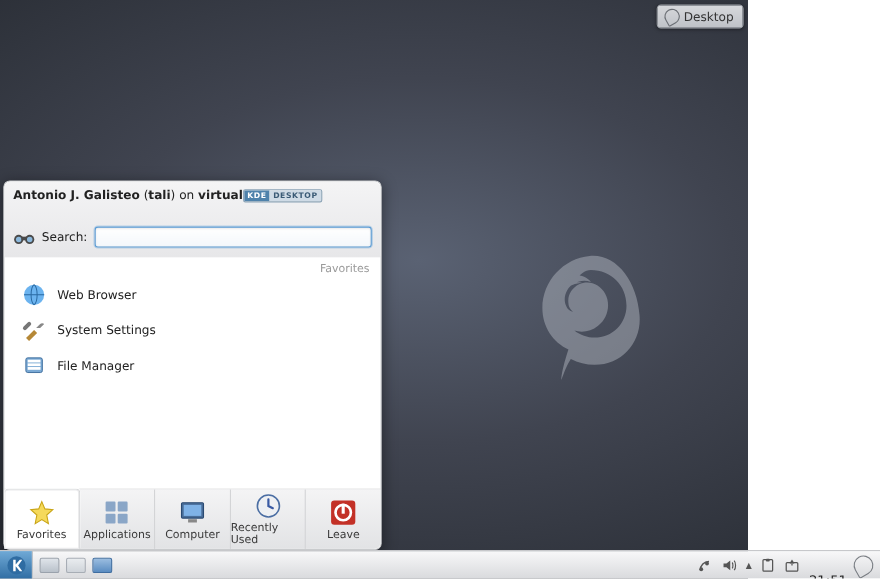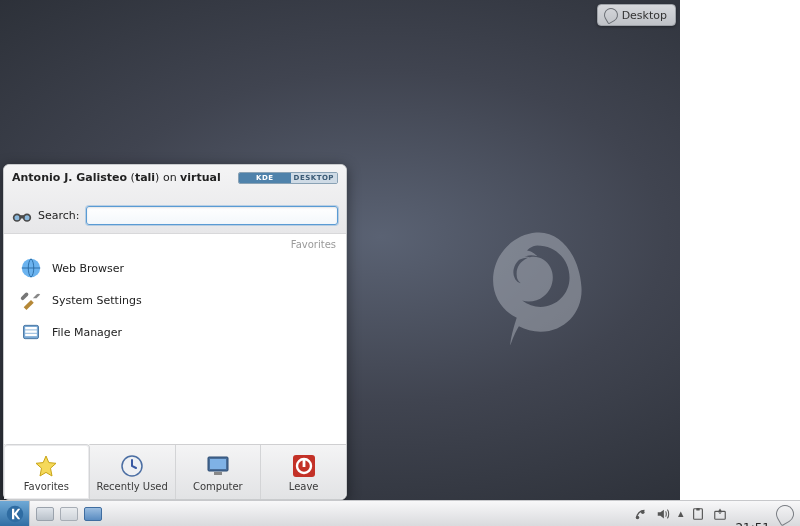--- a/index.html
+++ b/index.html
@@ -49,31 +49,31 @@
   box-shadow: 0 3px 14px rgba(0,0,0,0.45);
   display: flex; flex-direction: column;
 }
 .kickoff-header {
   background: linear-gradient(#f4f4f5, #e7e7e9);
   border-bottom: 1px solid #d8d8da;
   border-radius: 6px 6px 0 0;
   padding: 6px 8px 8px 8px;
 }
 .kickoff-userline {
-  display: flex; justify-content: space-between; align-items: center;
+  display: flex; justify-content: flex-start; align-items: center;
   font-size: 11px;
 }
 .user-chunk { color: #222; }
 .user-chunk b { font-weight: bold; }
 .kde-badge {
   display: flex; align-items: center;
   border: 1px solid #8aa2b5; border-radius: 2px; overflow: hidden;
   font-size: 7px; letter-spacing: 0.5px; font-weight: bold;
 }
-.kde-badge .l { background:#4f82ab; color:#fff; padding:1px 17px; }
+.kde-badge .l { background:#4f82ab; color:#fff; padding:1px 3px; }
 .kde-badge .r { background:#cfdbe6; color:#3a5a75; padding:1px 3px; }
 .search-row {
   display: flex; align-items: center; gap: 6px;
   margin-top: 22px;
 }
 .binoc { width: 20px; height: 16px; }
 .search-label { font-size: 11px; color: #222; }
 .search-input {
   flex: 1; height: 19px;
   border: 1px solid #5a9bd4;
@@ -220,36 +220,47 @@
       <div class="tab active">
         <span class="tab-icon">
           <svg viewBox="0 0 24 24" width="26" height="24">
               <path d="M12 2l2.8 6.6L22 9.3l-5.5 4.9L18 22l-6-3.6L6 22l1.5-7.8L2 9.3l7.2-.7z" fill="#f5d95a" stroke="#c9a518"></path>
             </svg>
         </span>
         <span>Favorites</span>
       </div>
       <div class="tab">
         <span class="tab-icon">
-          <svg viewBox="0 0 24 24" width="24" height="24">
-              <circle cx="12" cy="12" r="10" fill="#eef0f3" stroke="#4b6ea3" stroke-width="1.5"></circle>
-              <path d="M12 6v6l4 2" stroke="#3a5aa3" stroke-width="2" fill="none" stroke-linecap="round"></path>
-            </svg>
-        </span>
-        <span>Recently Used</span>
+          <svg viewBox="0 0 24 24" width="26" height="24">
+              <rect x="2" y="2" width="9" height="9" fill="#8aa6c7" rx="1"></rect>
+              <rect x="13" y="2" width="9" height="9" fill="#8aa6c7" rx="1"></rect>
+              <rect x="2" y="13" width="9" height="9" fill="#8aa6c7" rx="1"></rect>
+              <rect x="13" y="13" width="9" height="9" fill="#8aa6c7" rx="1"></rect>
+            </svg>
+        </span>
+        <span>Applications</span>
       </div>
       <div class="tab">
         <span class="tab-icon">
           <svg viewBox="0 0 26 24" width="28" height="24">
               <rect x="3" y="3" width="20" height="14" rx="1" fill="#4a6e99" stroke="#2a4a72"></rect>
               <rect x="5" y="5" width="16" height="10" fill="#7fb2e6"></rect>
               <rect x="9" y="18" width="8" height="3" fill="#888"></rect>
             </svg>
         </span>
         <span>Computer</span>
+      </div>
+      <div class="tab">
+        <span class="tab-icon">
+          <svg viewBox="0 0 24 24" width="24" height="24">
+              <circle cx="12" cy="12" r="10" fill="#eef0f3" stroke="#4b6ea3" stroke-width="1.5"></circle>
+              <path d="M12 6v6l4 2" stroke="#3a5aa3" stroke-width="2" fill="none" stroke-linecap="round"></path>
+            </svg>
+        </span>
+        <span>Recently Used</span>
       </div>
       <div class="tab">
         <span class="tab-icon">
           <svg viewBox="0 0 24 24" width="24" height="24">
               <rect x="1" y="1" width="22" height="22" rx="3" fill="#c33127"></rect>
               <circle cx="12" cy="12" r="7" fill="none" stroke="#fff" stroke-width="2.4"></circle>
               <rect x="10.6" y="4" width="2.8" height="9" fill="#fff"></rect>
             </svg>
         </span>
         <span>Leave</span>

